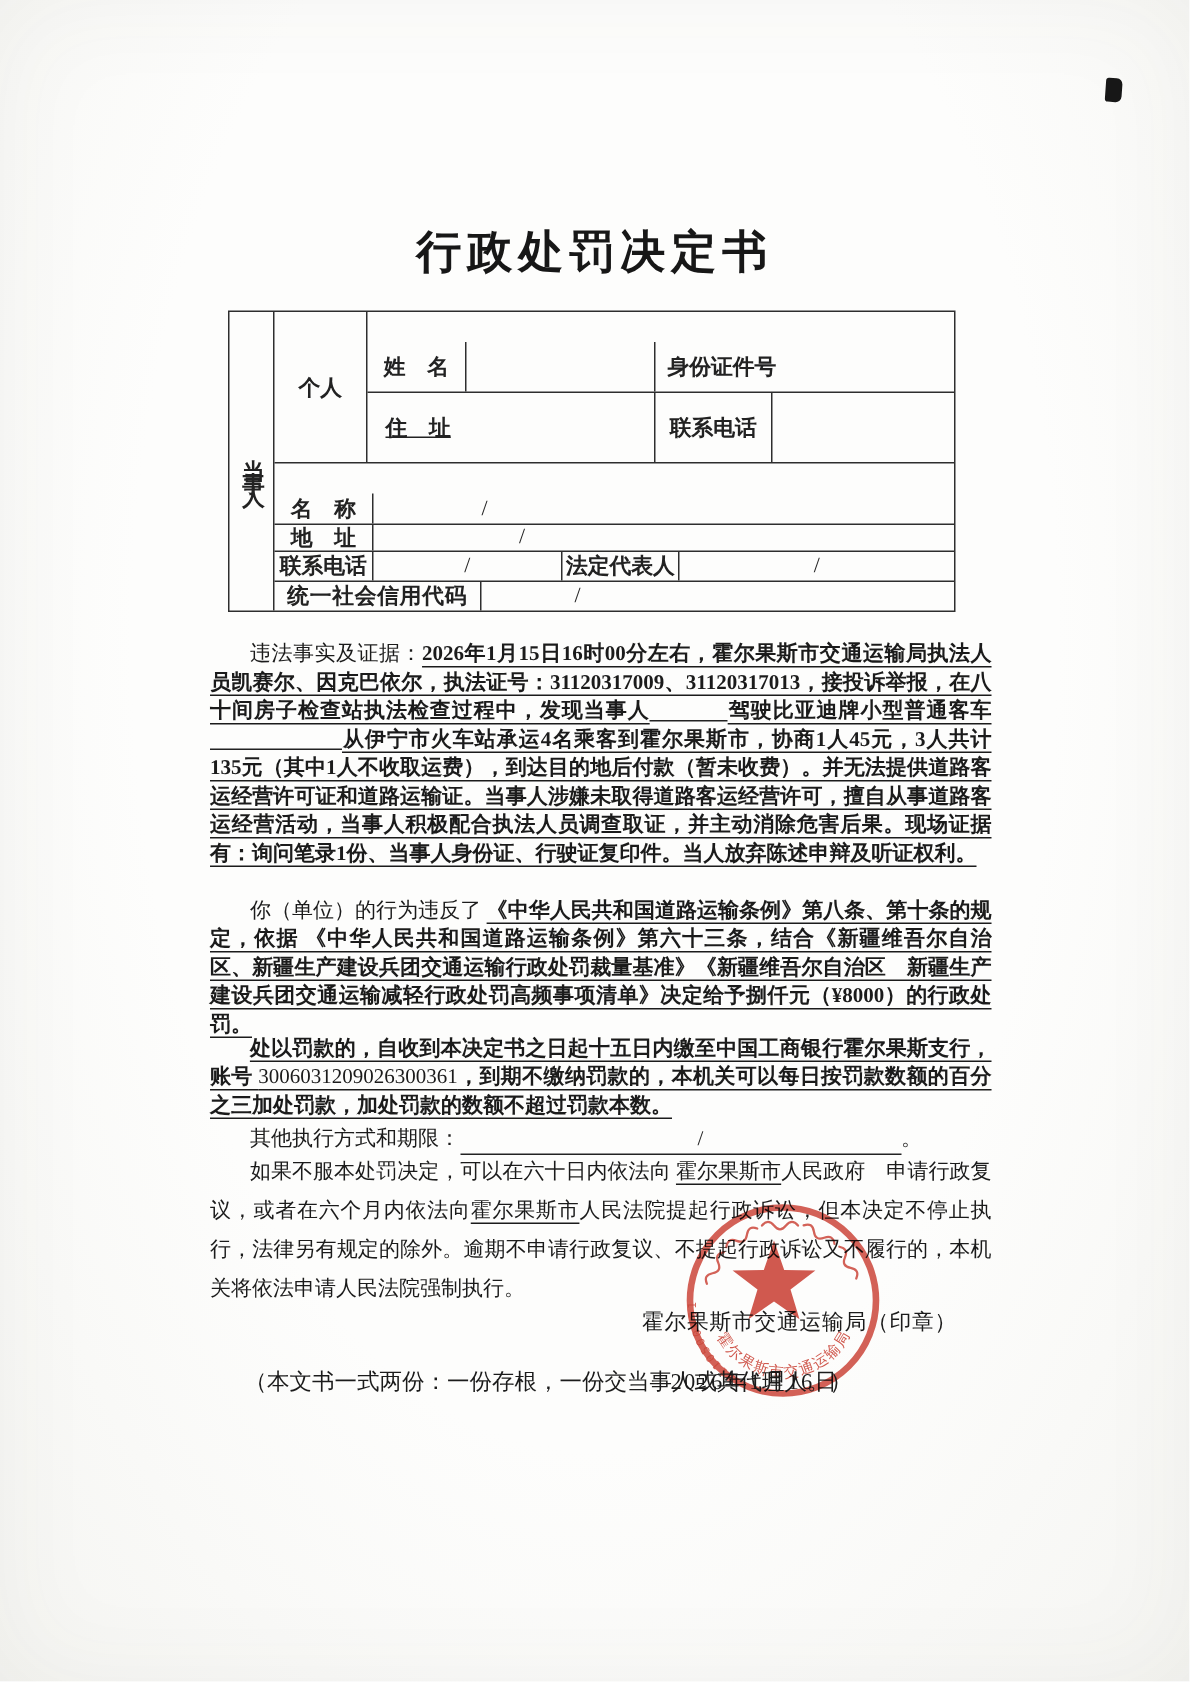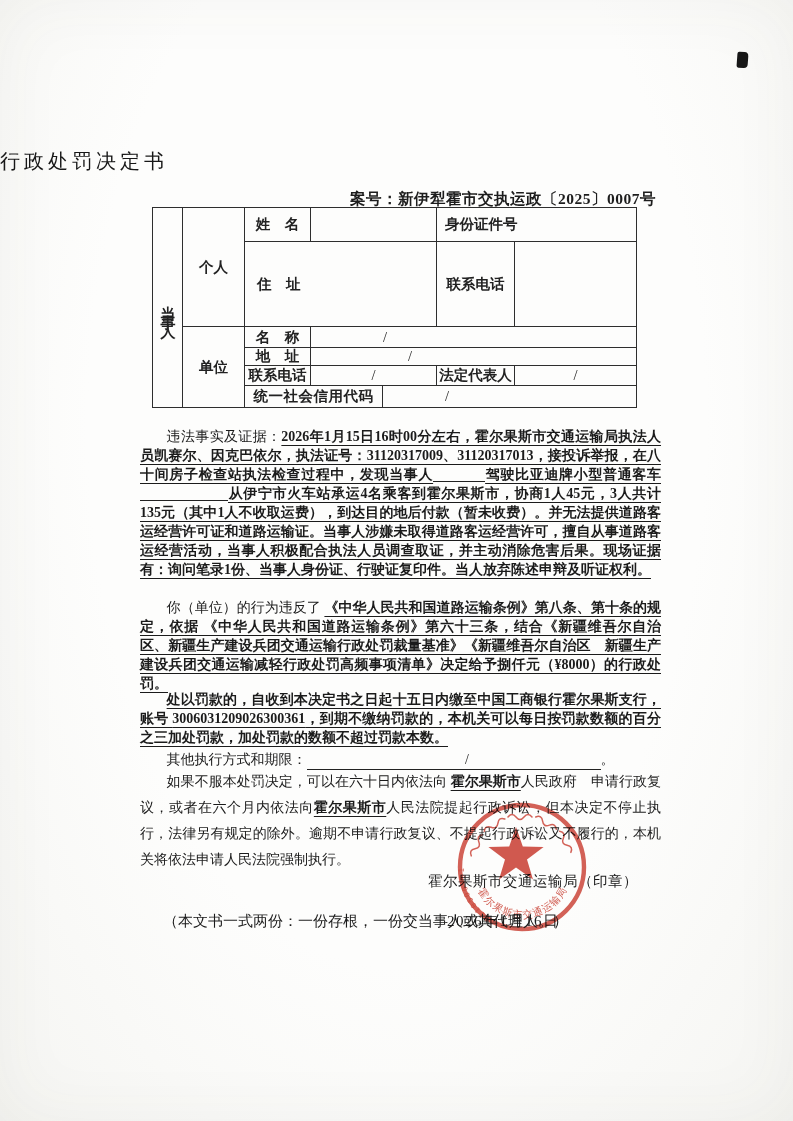--- a/index.html
+++ b/index.html
@@ -4,56 +4,56 @@
 <style>
   html,body{margin:0;padding:0;background:#ffffff;}
   .page{
     position:relative;width:793px;height:1121px;overflow:hidden;
     background:radial-gradient(ellipse at 50% 38%, #fdfdfc 55%, #f5f5f2 100%);
     box-shadow:inset 0 0 70px rgba(70,70,60,0.05);
     font-family:"Liberation Serif","DejaVu Serif",serif;
     color:#1d1d1d;
   }
   .blot{position:absolute;left:737px;top:52px;width:11px;height:16px;background:#171717;border-radius:2px 4px 4px 2px;transform:rotate(4deg);}
-  .title{position:absolute;left:0;top:148px;width:793px;margin:0;
-    font-size:20px;font-weight:400;letter-spacing:4px;color:#171717;}
+  .title{position:absolute;left:0;top:148px;width:793px;margin:0;text-align:center;
+    font-size:30px;font-weight:700;letter-spacing:4px;color:#171717;}
   .caseno{position:absolute;left:350px;top:189px;font-size:15.5px;font-weight:600;letter-spacing:.5px;}
 
   
   .ptable{position:absolute;left:152px;top:207px;width:485px;height:201px;display:flex;
     border:1.3px solid #2e2e2e;box-sizing:border-box;font-size:14.5px;font-weight:600;color:#222;}
   .ptable .cell{box-sizing:border-box;display:flex;align-items:center;}
   .bR{border-right:1px solid #2e2e2e;} .bB{border-bottom:1px solid #2e2e2e;}
   .col-party{width:30px;display:flex;align-items:center;justify-content:center;}
   .vtext{writing-mode:vertical-rl;letter-spacing:9px;font-size:15px;}
   .tright{flex:1;display:flex;flex-direction:column;}
   .sec{display:flex;}
   .sec-person{height:118px;}
   .sec-unit{flex:1;}
   .headcell{width:62px;display:flex;align-items:center;justify-content:center;}
-  .rows{flex:1;display:flex;flex-direction:column;}
+  .rows{flex:1;display:flex;flex-direction:column;margin-top:20px;}
   .trow{display:flex;}
   .r1{height:33px;} .r2{flex:1;} .r3{height:20px;gap:20px;} .r4{height:17px;gap:45px;} .r5{height:19px;} .r6{flex:1;}
   .w-lbl{width:66px;justify-content:center;}
   .w-val{width:126px;}
   .w-rest{flex:1;padding-left:8px;}
-  .w-wide{width:192px;padding-left:12px;}
+  .w-wide{width:192px;padding-left:12px;text-decoration:underline;}
   .w-phone{width:78px;justify-content:center;}
   .w-last{flex:1;}
   .w-credit{width:138px;justify-content:center;letter-spacing:.5px;}
   .slash-c{justify-content:center;font-weight:400;}
   .slash-l50{padding-left:52px;font-weight:400;}
   .slash-l60{padding-left:62px;font-weight:400;}
 
   
   .bp{position:absolute;left:140px;width:521px;font-size:14px;line-height:19px;
     text-align:justify;color:#1b1b1b;}
   .ind{text-indent:1.9em;}
   .u{text-decoration:underline;text-underline-offset:3.5px;text-decoration-thickness:1px;font-weight:600;}
-  .b{font-weight:700;}
+  .b{font-weight:400;}
   .gap{display:inline-block;border-bottom:1px solid #222;height:15px;vertical-align:-3px;}
   .gap-a{width:52px;} .gap-b{width:88px;}
   .p1{top:413px;} .p2{top:584px;} .p3{top:676px;}
   .p4{top:736px;line-height:20px;}
   .blankline{display:inline-block;width:294px;border-bottom:1px solid #222;text-align:center;height:19px;}
   .p5{top:755px;line-height:26px;}
 
   .sig{position:absolute;left:428px;top:872px;font-size:14.5px;letter-spacing:.5px;color:#1b1b1b;}
   .sigdate{position:absolute;left:447px;top:912px;font-size:15px;letter-spacing:1.5px;color:#1b1b1b;}
   .footer{position:absolute;left:163px;top:912px;font-size:15px;color:#1b1b1b;}
@@ -62,21 +62,20 @@
     mix-blend-mode:multiply;opacity:.93;}
 </style>
 </head>
 <body>
 
 <div class="page">
 
   <div class="blot"></div>
 
   <h1 class="title">行政处罚决定书</h1>
-  <div class="caseno">案号：新伊犁霍市交执运政〔2025〕0007号</div>
 
   <div class="ptable">
     <div class="cell col-party bR">
       <span class="vtext">当事人</span>
     </div>
     <div class="tright">
       <div class="sec sec-person bB">
         <div class="cell headcell bR">个人</div>
         <div class="rows">
           <div class="trow r1 bB">
@@ -85,21 +84,20 @@
             <div class="cell w-rest">身份证件号</div>
           </div>
           <div class="trow r2">
             <div class="cell w-wide bR">住　址</div>
             <div class="cell w-phone bR">联系电话</div>
             <div class="cell w-last"></div>
           </div>
         </div>
       </div>
       <div class="sec sec-unit">
-        <div class="cell headcell bR">单位</div>
         <div class="rows">
           <div class="trow r3 bB">
             <div class="cell w-lbl bR">名　称</div>
             <div class="cell w-last slash-l50">/</div>
           </div>
           <div class="trow r4 bB">
             <div class="cell w-lbl bR">地　址</div>
             <div class="cell w-last slash-l50">/</div>
           </div>
           <div class="trow r5 bB">

